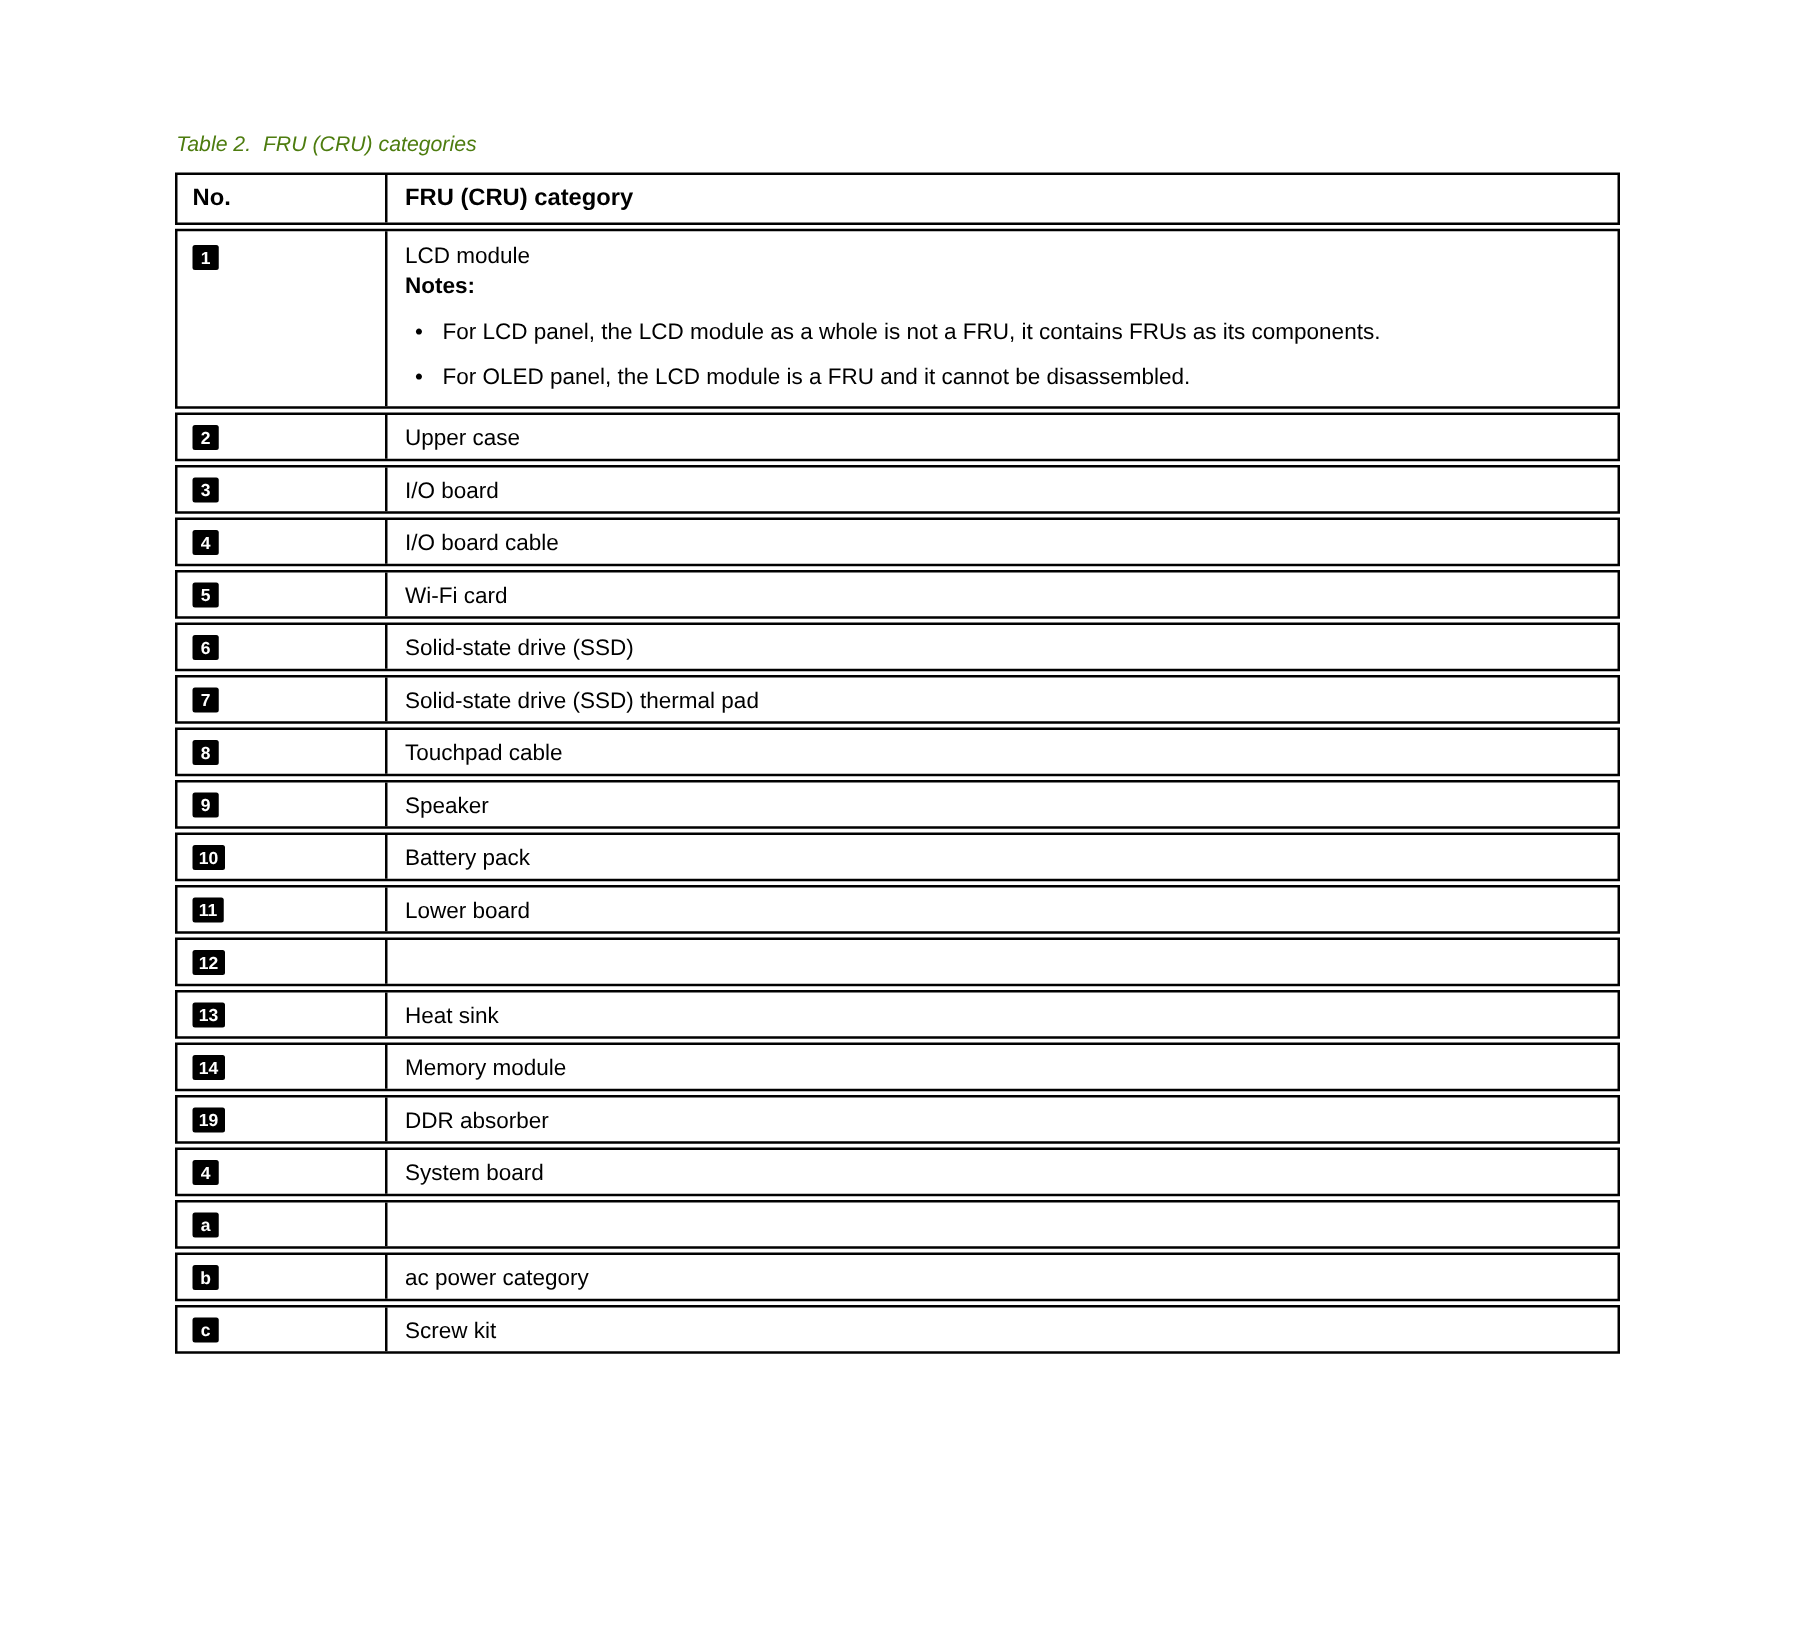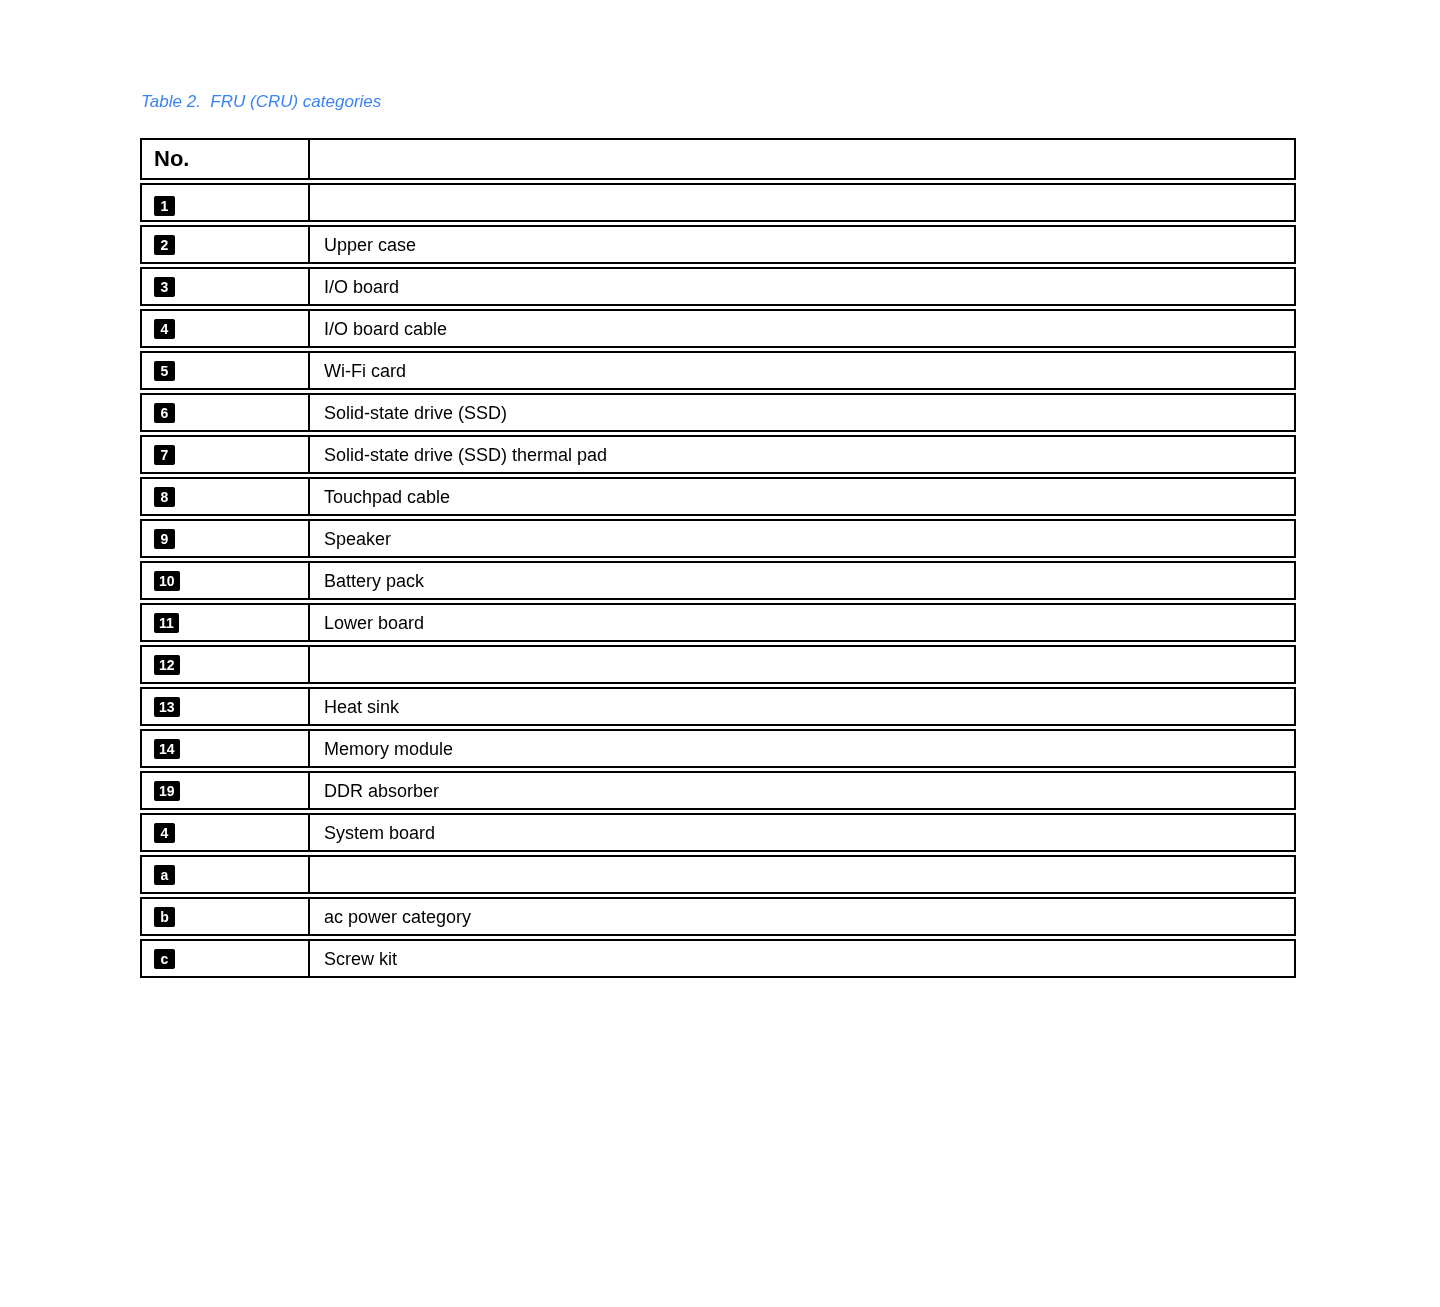--- a/index.html
+++ b/index.html
@@ -6,24 +6,24 @@
   html, body {
     width: 1440px; height: 1307px;
     background: #ffffff;
     font-family: "Liberation Sans", sans-serif;
     color: #000000;
     position: relative;
     overflow: hidden;
   }
   .caption {
     position: absolute;
-    left: 141px; top: 92px;
+    left: 141px; top: 106px;
     font-size: 17px;
     font-style: italic;
-    color: #3b82f6;
+    color: #4d7c0f;
     white-space: pre-wrap;
   }
   .fru-table {
     position: absolute;
     left: 140px; top: 138px;
     width: 1156px;
   }
   .row {
     display: flex;
     align-items: stretch;
@@ -45,21 +45,21 @@
     flex: 1;
     padding: 0 14px;
     display: flex;
     align-items: center;
     font-size: 18px;
     line-height: 24px;
   }
   .header-row .cell-no,
   .header-row .cell-cat {
     font-weight: bold;
-    font-size: 22px;
+    font-size: 19px;
   }
   .badge {
     display: inline-block;
     background: #000000;
     color: #ffffff;
     font-weight: bold;
     font-size: 14px;
     line-height: 14px;
     padding: 3px 5px;
     min-width: 21px;
@@ -99,26 +99,38 @@
 
 <div class="page">
 
   <div class="caption">Table 2.  FRU (CRU) categories</div>
 
   <div class="fru-table">
     <div class="row header-row">
       <div class="cell-no">
         <span>No.</span>
       </div>
+      <div class="cell-cat">
+        <span>FRU (CRU) category</span>
+      </div>
     </div>
     <div id="rows">
   <div class="row multi">
     <div class="cell-no">
       <span class="badge">1</span>
     </div>
+    <div class="cell-cat">
+
+    <div><span class="cat-label">LCD module</span></div>
+            <div class="notes-label">Notes:</div>
+            <ul class="notes">
+              <li>For LCD panel, the LCD module as a whole is not a FRU, it contains FRUs as its components.</li>
+              <li>For OLED panel, the LCD module is a FRU and it cannot be disassembled.</li>
+            </ul>
+          </div>
   </div>
 
   <div class="row">
     <div class="cell-no">
       <span class="badge">2</span>
     </div>
     <div class="cell-cat">
       <span class="cat-label">Upper case</span>
     </div>
   </div>

